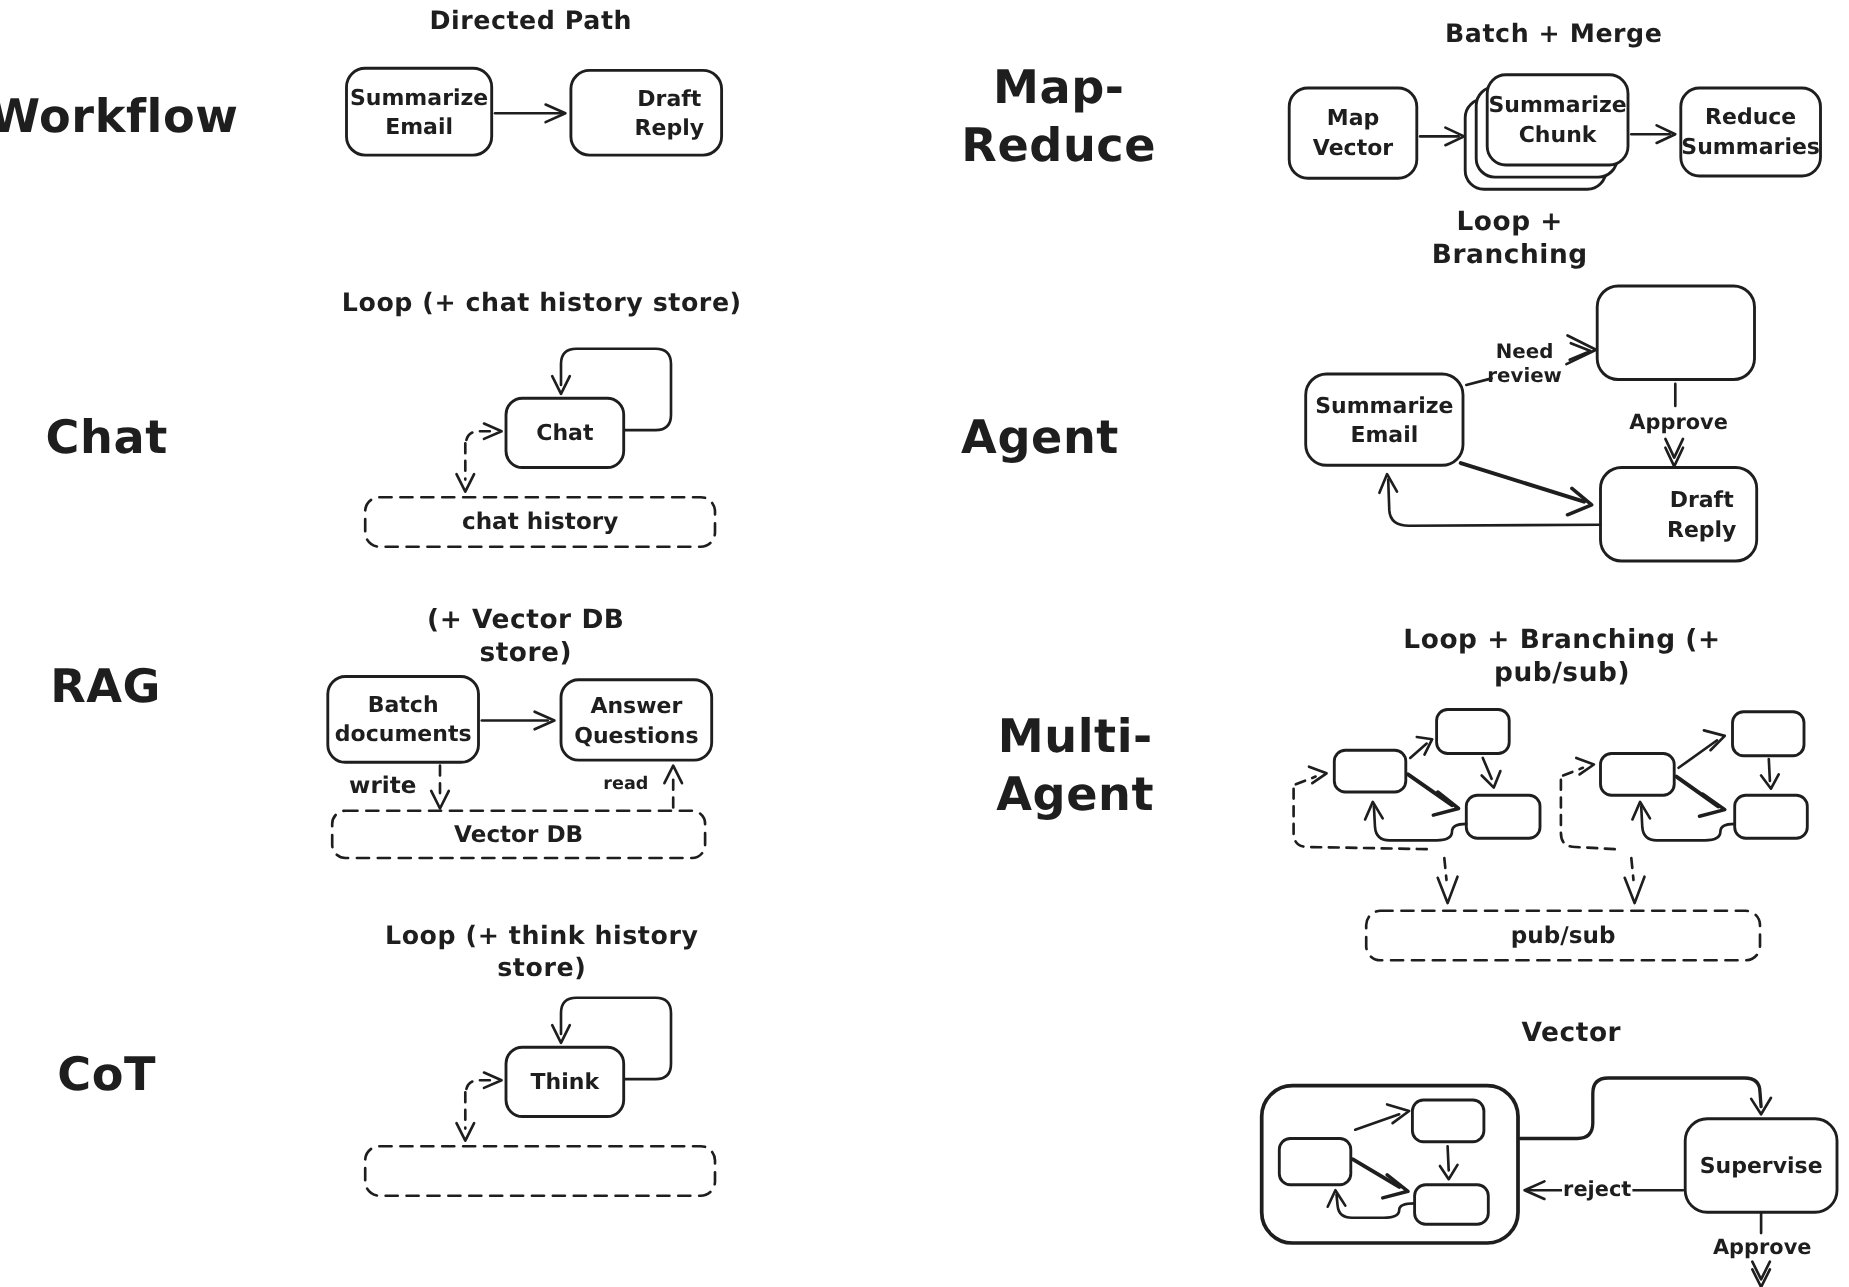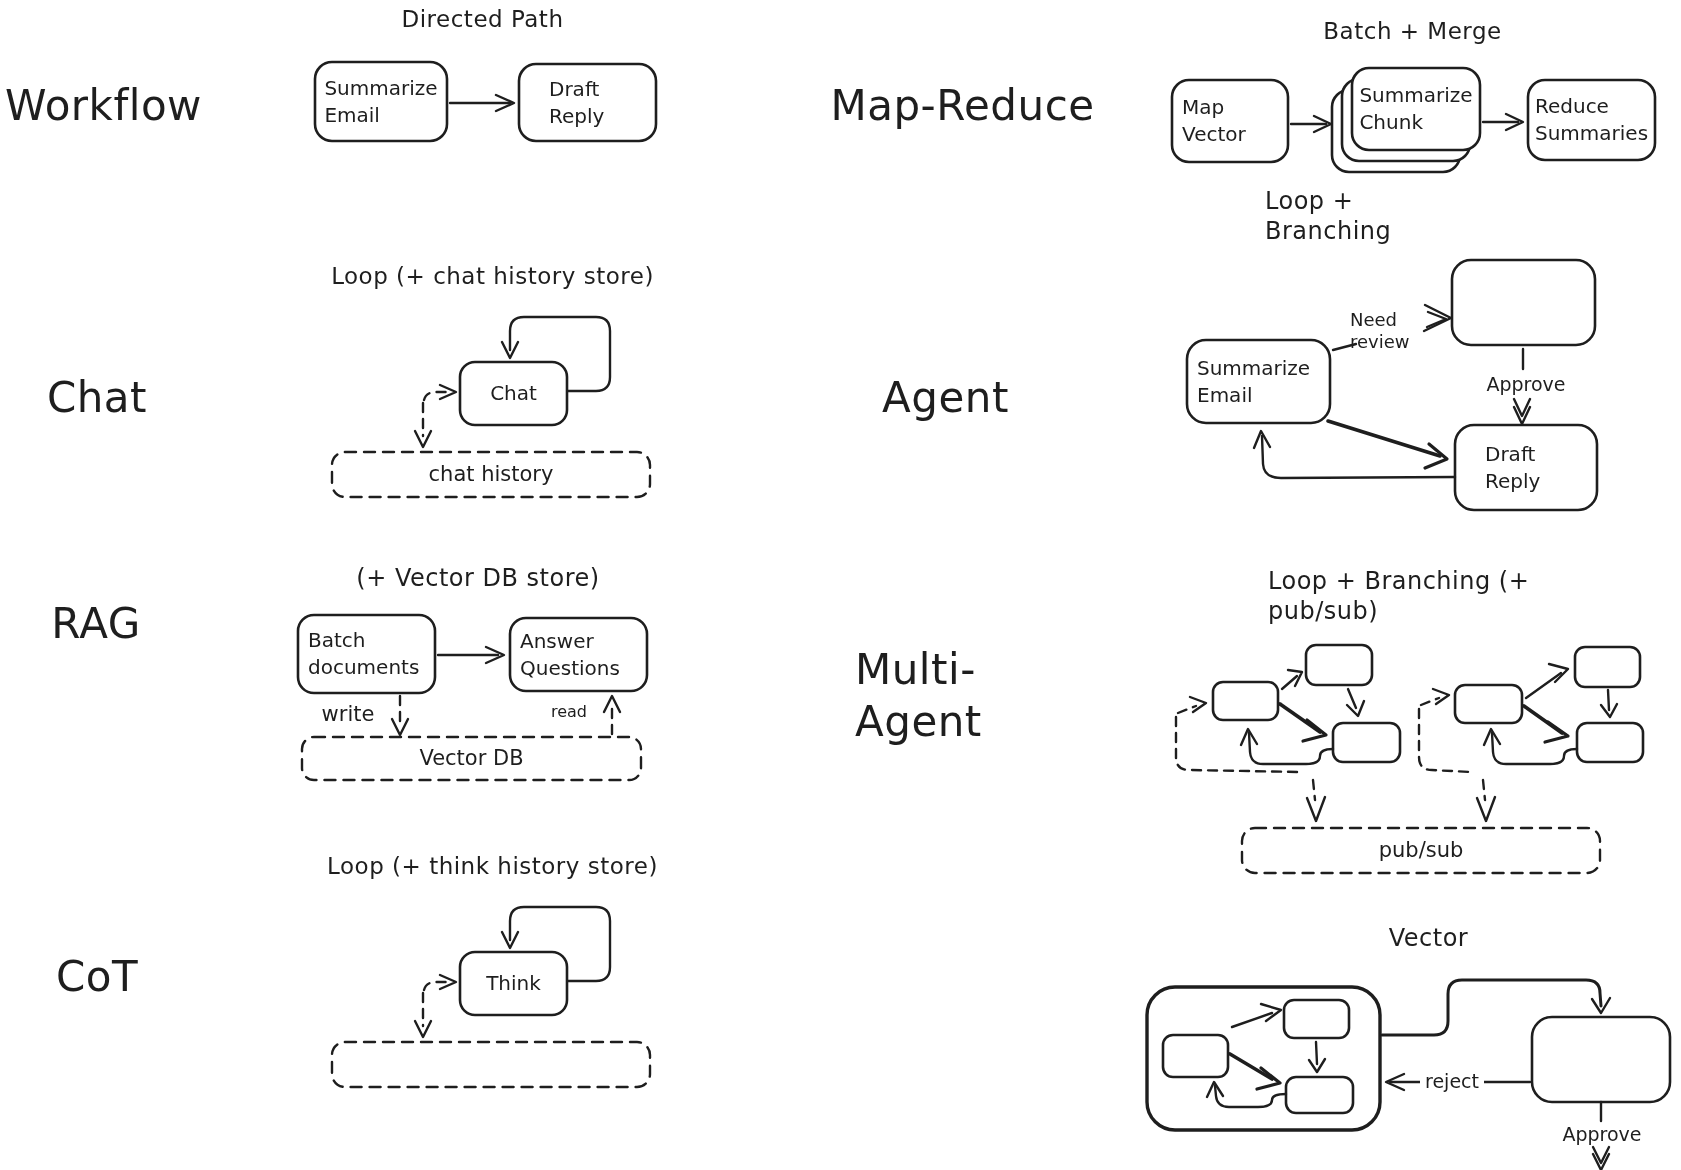--- a/index.html
+++ b/index.html
@@ -15,26 +15,26 @@
   #canvas rect.node { fill: var(--bg); stroke-width: 2.6; }
   #canvas rect.store { fill: var(--bg); stroke-width: 2.4; stroke-dasharray: 11 8; }
   #canvas rect.frame { fill: var(--bg); stroke-width: 3.4; }
   #canvas path.edge { stroke-width: 2.4; }
   #canvas path.edge-thick { stroke-width: 3.6; }
   #canvas path.edge-dash { stroke-width: 2.4; stroke-dasharray: 9 7; }
   #canvas path.head { stroke-width: 2.4; }
   #canvas path.head-thick { stroke-width: 3.2; }
   .lbl {
     position: absolute; display: flex; align-items: center; justify-content: center;
-    text-align: left; color: var(--ink); line-height: 1.25; white-space: normal;
+    text-align: center; color: var(--ink); line-height: 1.25; white-space: normal; font-weight: bold;
   }
   .section-label { font-size: 42px; letter-spacing: 0.5px; }
   .pattern-title { font-size: 23px; letter-spacing: 0.5px; }
   .node-text { font-size: 20px; line-height: 1.35; padding: 0 10px; }
-  .pad-lg { padding: 0 30px; }
+  .pad-lg { padding: 0 30px; margin-left: 21px; }
   .store-text { font-size: 21px; }
   .edge-label { font-size: 19px; }
   .edge-label-sm { font-size: 18px; }
   .bg-white { background: var(--bg); padding: 0 5px; }
 </style>
 </head>
 <body>
 
 <div id="stage">
 
@@ -196,24 +196,25 @@
 
   <div class="lbl section-label" style="left:33px;top:596px;width:126px;height:56px">RAG</div>
   <div class="lbl pattern-title" style="left:353px;top:561px;width:250px;height:34px;font-size:24px">(+ Vector DB store)</div>
   <div class="lbl node-text" style="left:298px;top:615px;width:137px;height:78px">Batch documents</div>
   <div class="lbl node-text" style="left:510px;top:618px;width:137px;height:73px">Answer Questions</div>
   <div class="lbl edge-label" style="left:316px;top:700px;width:64px;height:28px;font-size:21px">write</div>
   <div class="lbl edge-label" style="left:538px;top:698px;width:62px;height:28px;font-size:16px">read</div>
   <div class="lbl store-text" style="left:302px;top:737px;width:339px;height:43px">Vector DB</div>
 
   <div class="lbl section-label" style="left:855px;top:666px;width:245px;height:60px">Multi-Agent</div>
-  <div class="lbl pattern-title" style="left:1268px;top:578px;width:360px;height:36px;font-size:24px">Loop + Branching (+ pub/sub)</div>
+  <div class="lbl pattern-title" style="left:1240px;top:578px;width:360px;height:36px;font-size:24px">Loop + Branching (+ pub/sub)</div>
   <div class="lbl store-text" style="left:1242px;top:828px;width:358px;height:45px">pub/sub</div>
 
   <div class="lbl section-label" style="left:36px;top:949px;width:122px;height:56px">CoT</div>
   <div class="lbl pattern-title" style="left:310px;top:849px;width:365px;height:34px">Loop (+ think history store)</div>
   <div class="lbl node-text" style="left:460px;top:952px;width:107px;height:63px">Think</div>
 
   <div class="lbl pattern-title" style="left:1366px;top:920px;width:125px;height:36px;font-size:24px">Vector</div>
+  <div class="lbl node-text" style="left:1532px;top:1017px;width:138px;height:85px">Supervise</div>
   <div class="lbl edge-label bg-white" style="left:1420px;top:1068px;width:64px;height:28px">reject</div>
   <div class="lbl edge-label" style="left:1558px;top:1122px;width:88px;height:26px">Approve</div>
 
 </div>
 
 </body></html>

